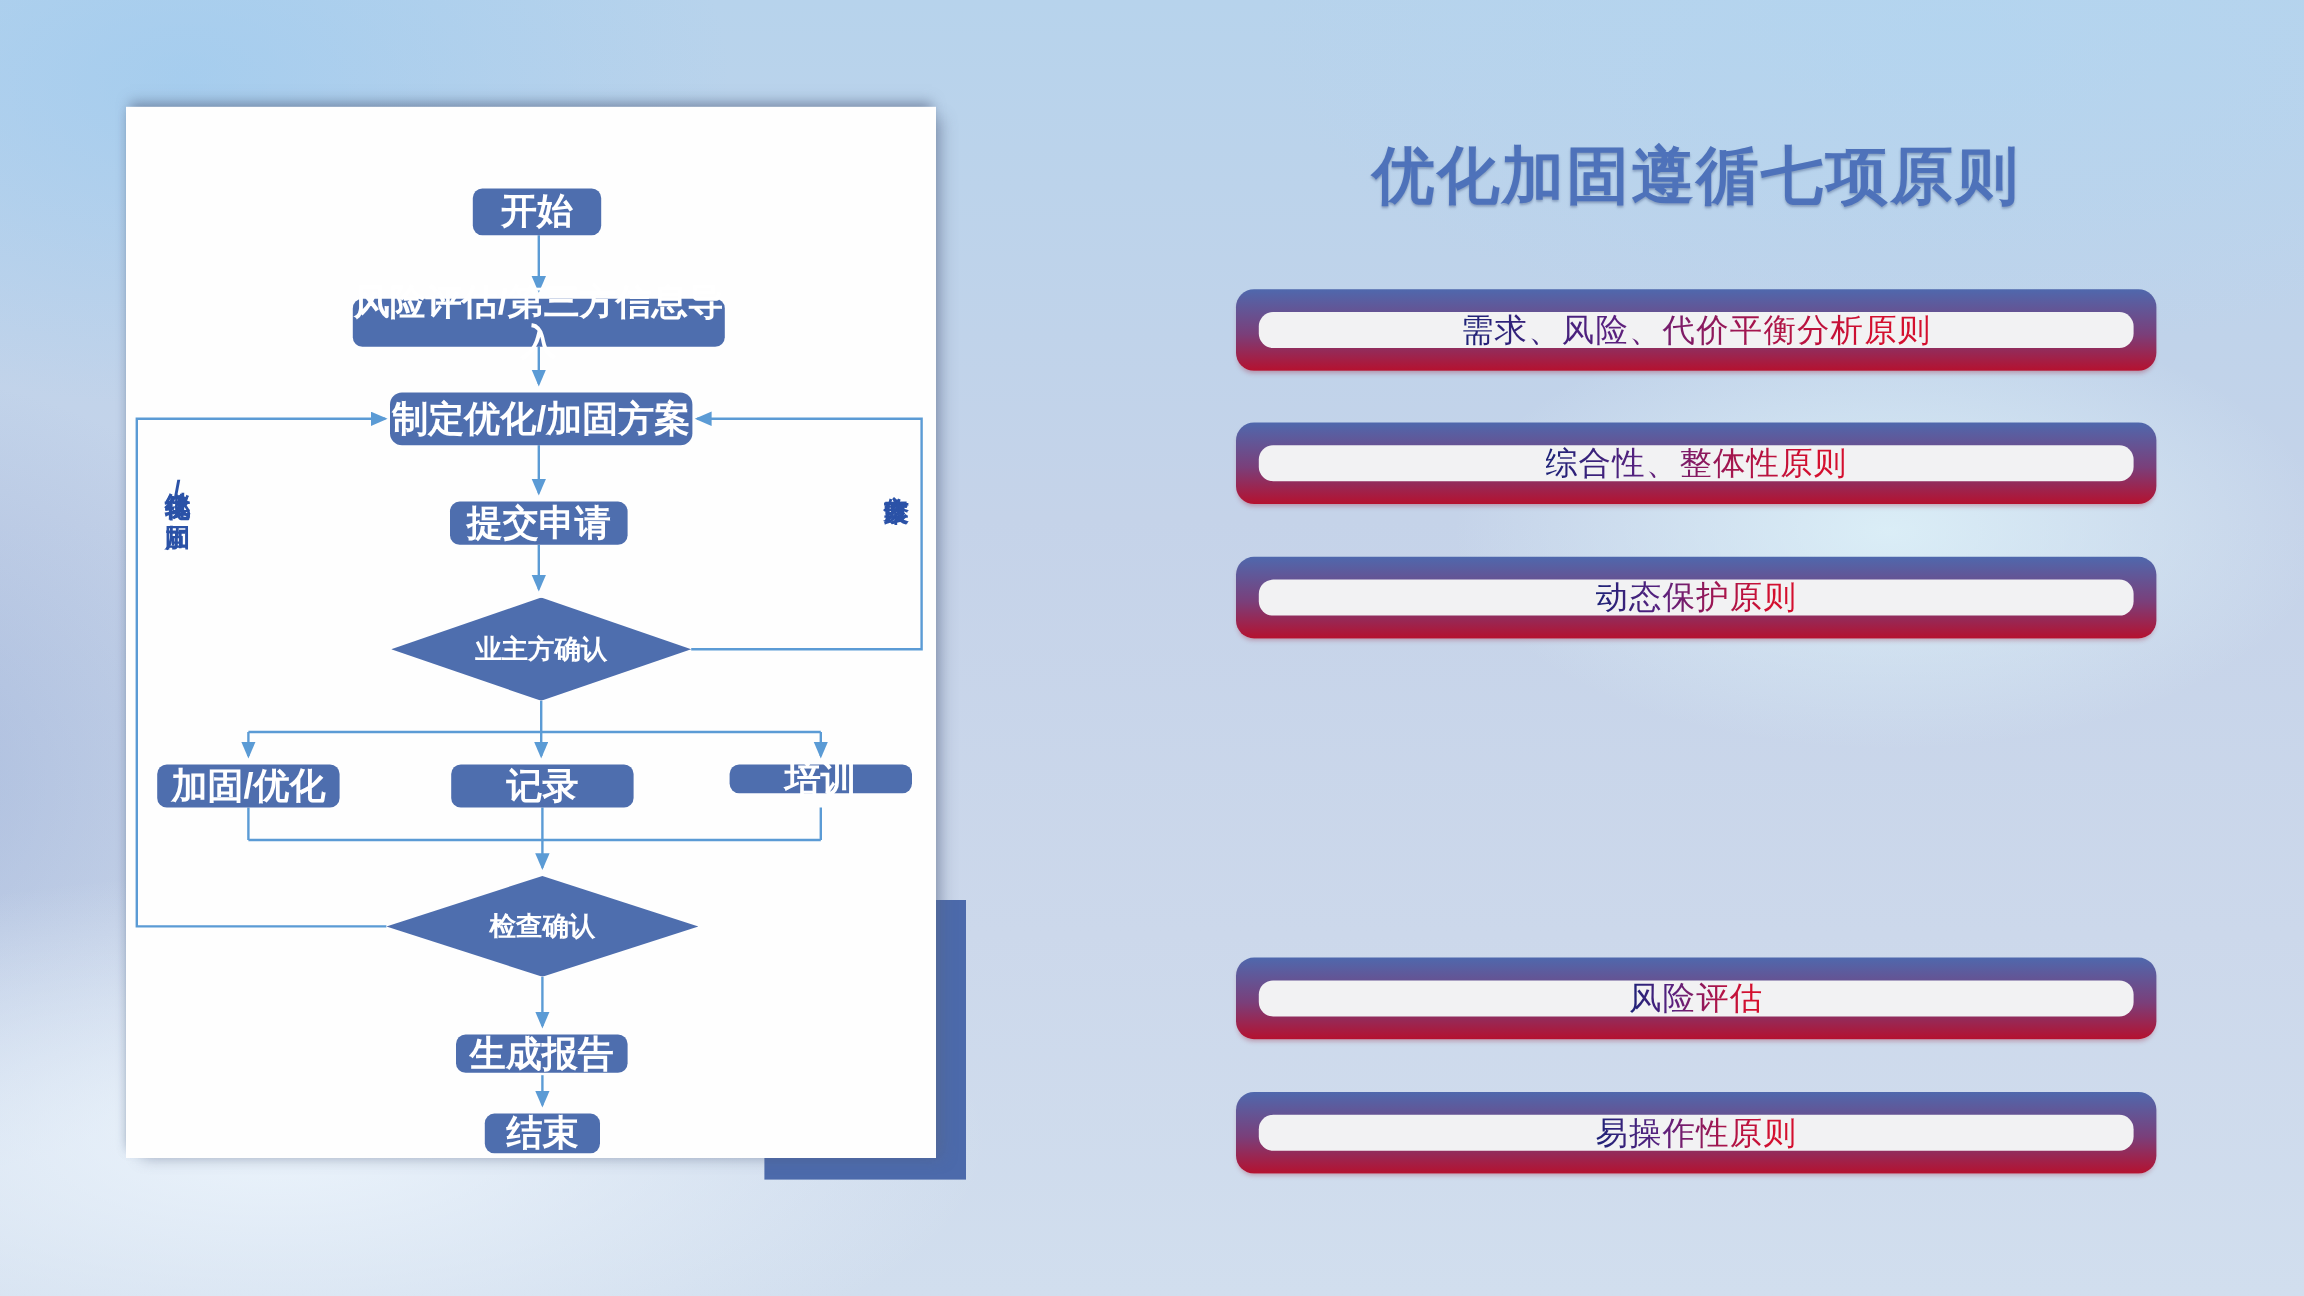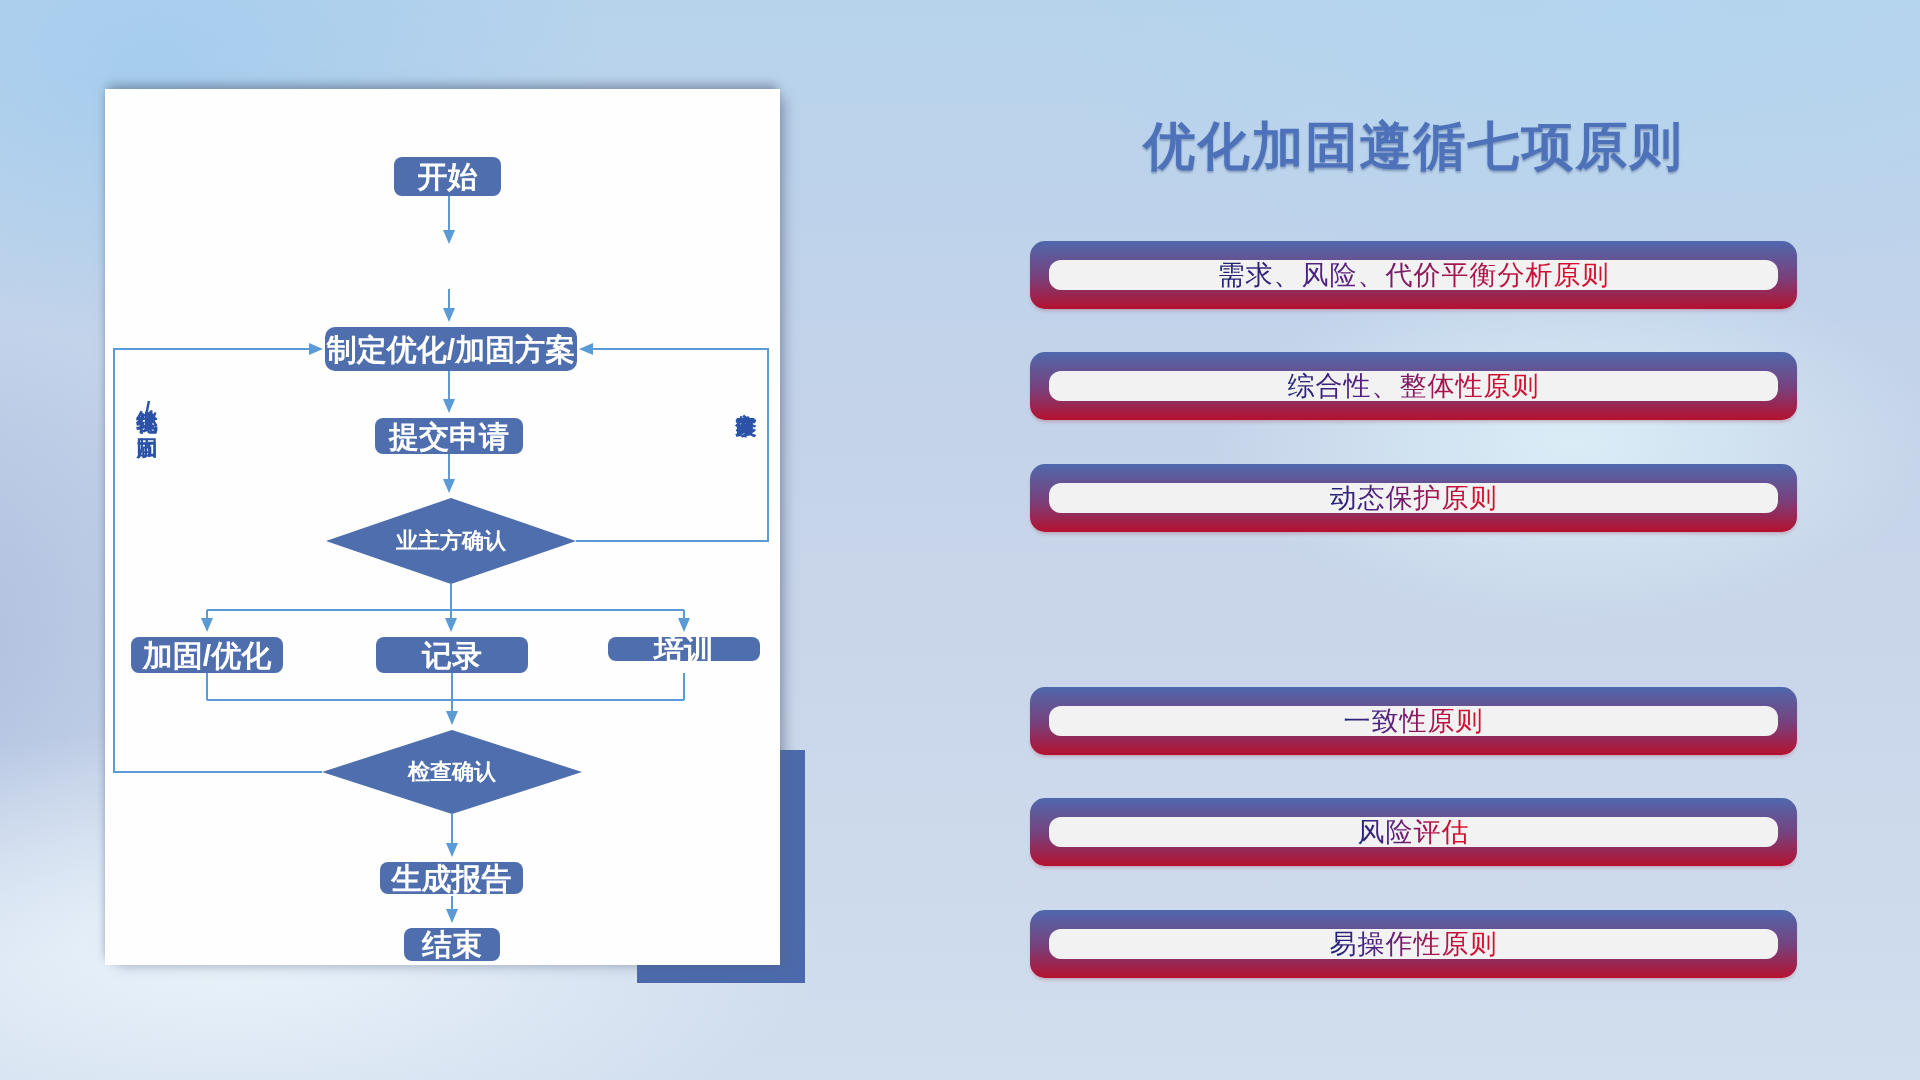--- a/index.html
+++ b/index.html
@@ -118,20 +118,21 @@
         <path d="M347 725 V766" marker-end="url(#arr)"></path>
         <path d="M347 807 V832" marker-end="url(#arr)"></path>
 
         <path d="M471 452 H663 V260 H476" marker-end="url(#arr)"></path>
 
         <path d="M217 683 H9 V260 H216" marker-end="url(#arr)"></path>
       </g>
     </svg>
 
     <div class="fnode n-start">开始</div>
+    <div class="fnode n-risk">风险评估/第三方信息导入</div>
     <div class="fnode n-plan">制定优化/加固方案</div>
     <div class="fnode n-submit">提交申请</div>
     <div class="fnode diamond n-owner">业主方确认</div>
     <div class="fnode n-reinforce">加固/优化</div>
     <div class="fnode n-record">记录</div>
     <div class="fnode n-training">培训</div>
     <div class="fnode diamond n-check">检查确认</div>
     <div class="fnode n-report">生成报告</div>
     <div class="fnode n-end">结束</div>
 
@@ -149,25 +150,20 @@
   <div class="p-box p2">
     <div class="p-inner">
       <span class="p-text">综合性、整体性原则</span>
     </div>
   </div>
   <div class="p-box p3">
     <div class="p-inner">
       <span class="p-text">动态保护原则</span>
     </div>
   </div>
-  <div class="p-box p5">
-    <div class="p-inner">
-      <span class="p-text">一致性原则</span>
-    </div>
-  </div>
   <div class="p-box p6">
     <div class="p-inner">
       <span class="p-text">风险评估</span>
     </div>
   </div>
   <div class="p-box p7">
     <div class="p-inner">
       <span class="p-text">易操作性原则</span>
     </div>
   </div>

